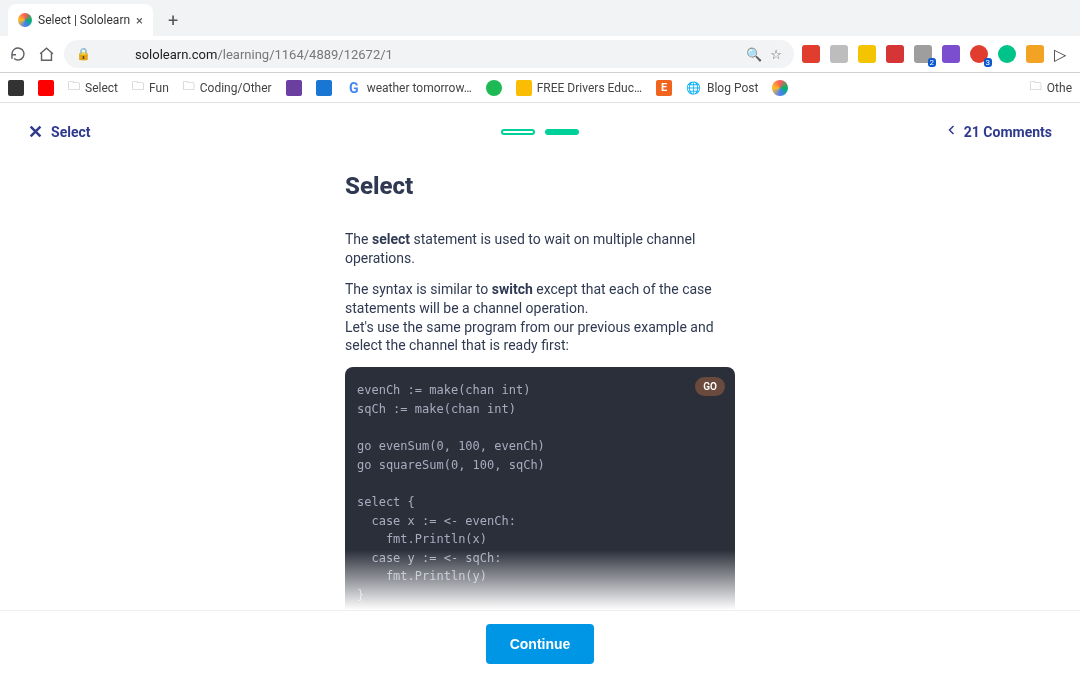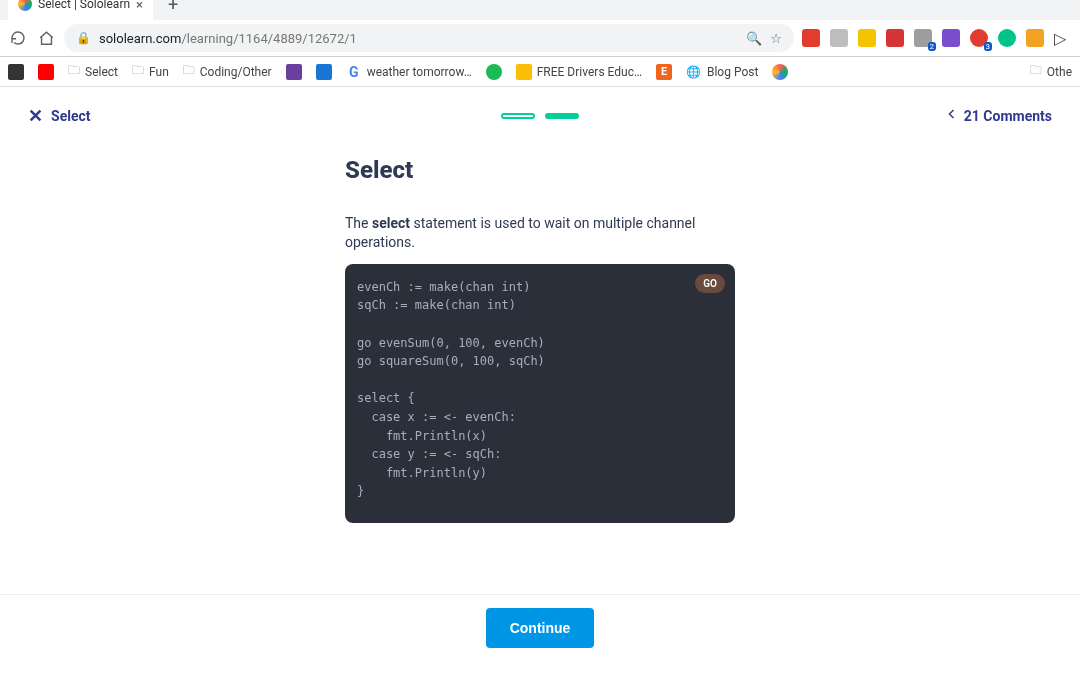--- a/index.html
+++ b/index.html
@@ -1,31 +1,31 @@
 <!DOCTYPE html>
 <html><head>
 <meta charset="utf-8">
 <style>
 * { margin: 0; padding: 0; box-sizing: border-box; }
 body { font-family: -apple-system, BlinkMacSystemFont, 'Segoe UI', Roboto, sans-serif; background: #fff; width: 1080px; height: 675px; overflow: hidden; }
 
 
 .browser-chrome { background: #f1f3f4; border-bottom: 1px solid #d0d0d0; }
-.tab-bar { display: flex; align-items: flex-end; height: 20px; padding-left: 8px; }
+.tab-bar { display: flex; align-items: flex-end; height: 36px; padding-left: 8px; }
 .tab { display: flex; align-items: center; background: #fff; border-radius: 8px 8px 0 0; padding: 6px 10px; max-width: 220px; font-size: 12px; gap: 6px; height: 32px; }
 .tab .favicon { width: 14px; height: 14px; border-radius: 50%; background: conic-gradient(#ff5a5a, #00b36b, #4a7cff, #ffbf1d, #ff5a5a); flex: none; }
 .tab .title { white-space: nowrap; overflow: hidden; text-overflow: ellipsis; flex: 1; color: #333; }
 .tab .close { font-size: 13px; color: #555; cursor: pointer; }
 .new-tab { width: 28px; height: 28px; border-radius: 50%; display: flex; align-items: center; justify-content: center; color: #555; font-size: 18px; margin-left: 6px; margin-bottom: 2px; cursor: pointer; }
 
 .addr-bar { display: flex; align-items: center; height: 36px; padding: 0 8px; gap: 8px; background: #fff; }
 .nav-icon { width: 20px; height: 20px; color: #5f6368; display: flex; align-items: center; justify-content: center; cursor: pointer; }
 .url-field { flex: 1; display: flex; align-items: center; background: #f1f3f4; border-radius: 18px; height: 28px; padding: 0 12px; font-size: 13px; color: #555; gap: 8px; }
 .url-field .lock { color: #5f6368; font-size: 12px; }
-.url-field .url-text { flex: 1; white-space: nowrap; overflow: hidden; }
+.url-field .url-text { flex: 1; white-space: nowrap; overflow: hidden; margin-left: 36px; }
 .url-field .url-domain { color: #202124; }
 .url-field .url-path { color: #777; }
 .ext-icons { display: flex; align-items: center; gap: 10px; }
 .ext-icon { width: 18px; height: 18px; border-radius: 3px; display: inline-block; }
 
 .bookmark-bar { display: flex; align-items: center; height: 30px; padding: 0 8px; gap: 14px; font-size: 12px; color: #444; background: #fff; border-bottom: 1px solid #e0e0e0; overflow: hidden; }
 .bk-item { display: flex; align-items: center; gap: 5px; cursor: pointer; white-space: nowrap; }
 .bk-icon { width: 16px; height: 16px; display: inline-flex; align-items: center; justify-content: center; border-radius: 2px; }
 .bk-folder { color: #888; }
 .bk-right { margin-left: auto; display: flex; align-items: center; gap: 10px; }
@@ -181,20 +181,21 @@
           <span>21 Comments</span>
         </div>
       </div>
     </div>
 
     <div class="lesson">
       <h1>Select</h1>
 
       <p><span>The </span><b>select</b><span> statement is used to wait on multiple channel operations.</span></p>
 
+      <p><span>The syntax is similar to </span><b>switch</b><span> except that each of the case statements will be a channel operation.</span><br><span>Let's use the same program from our previous example and select the channel that is ready first:</span></p>
 
       <div class="code-block">
         <span class="code-badge">GO</span>
         <pre>evenCh := make(chan int)
 sqCh := make(chan int)
 
 go evenSum(0, 100, evenCh)
 go squareSum(0, 100, sqCh)
 
 select {

